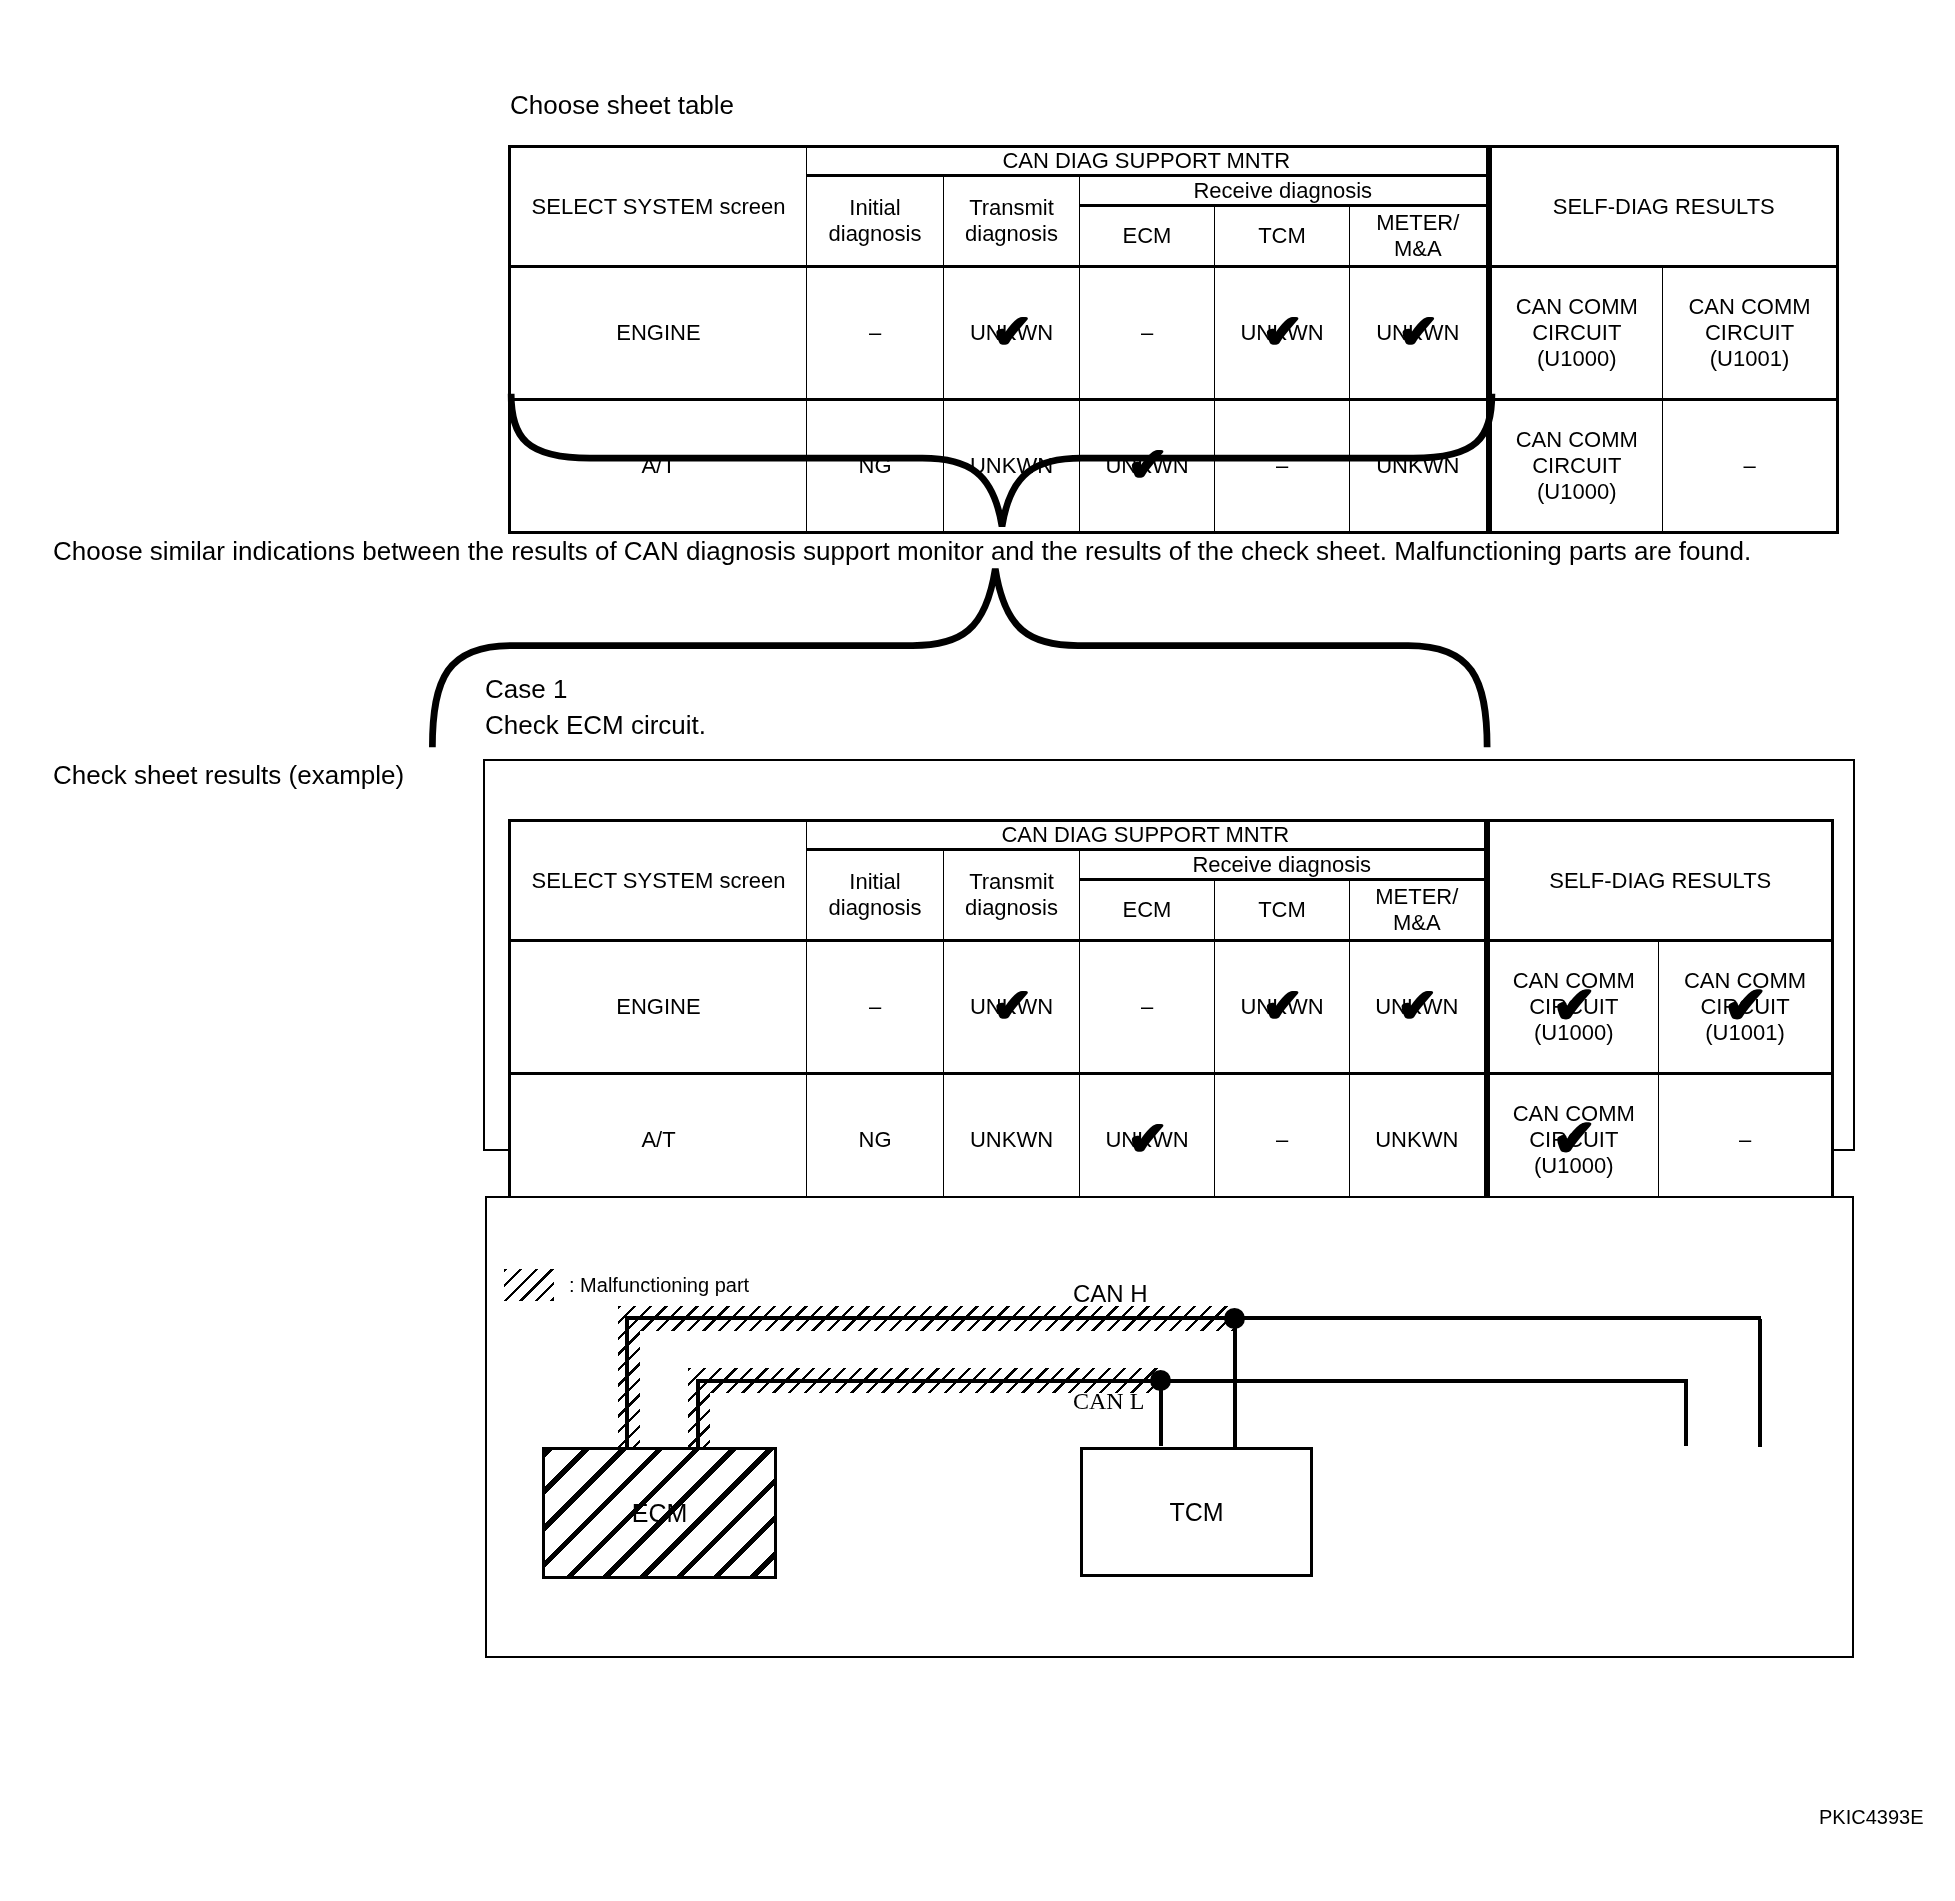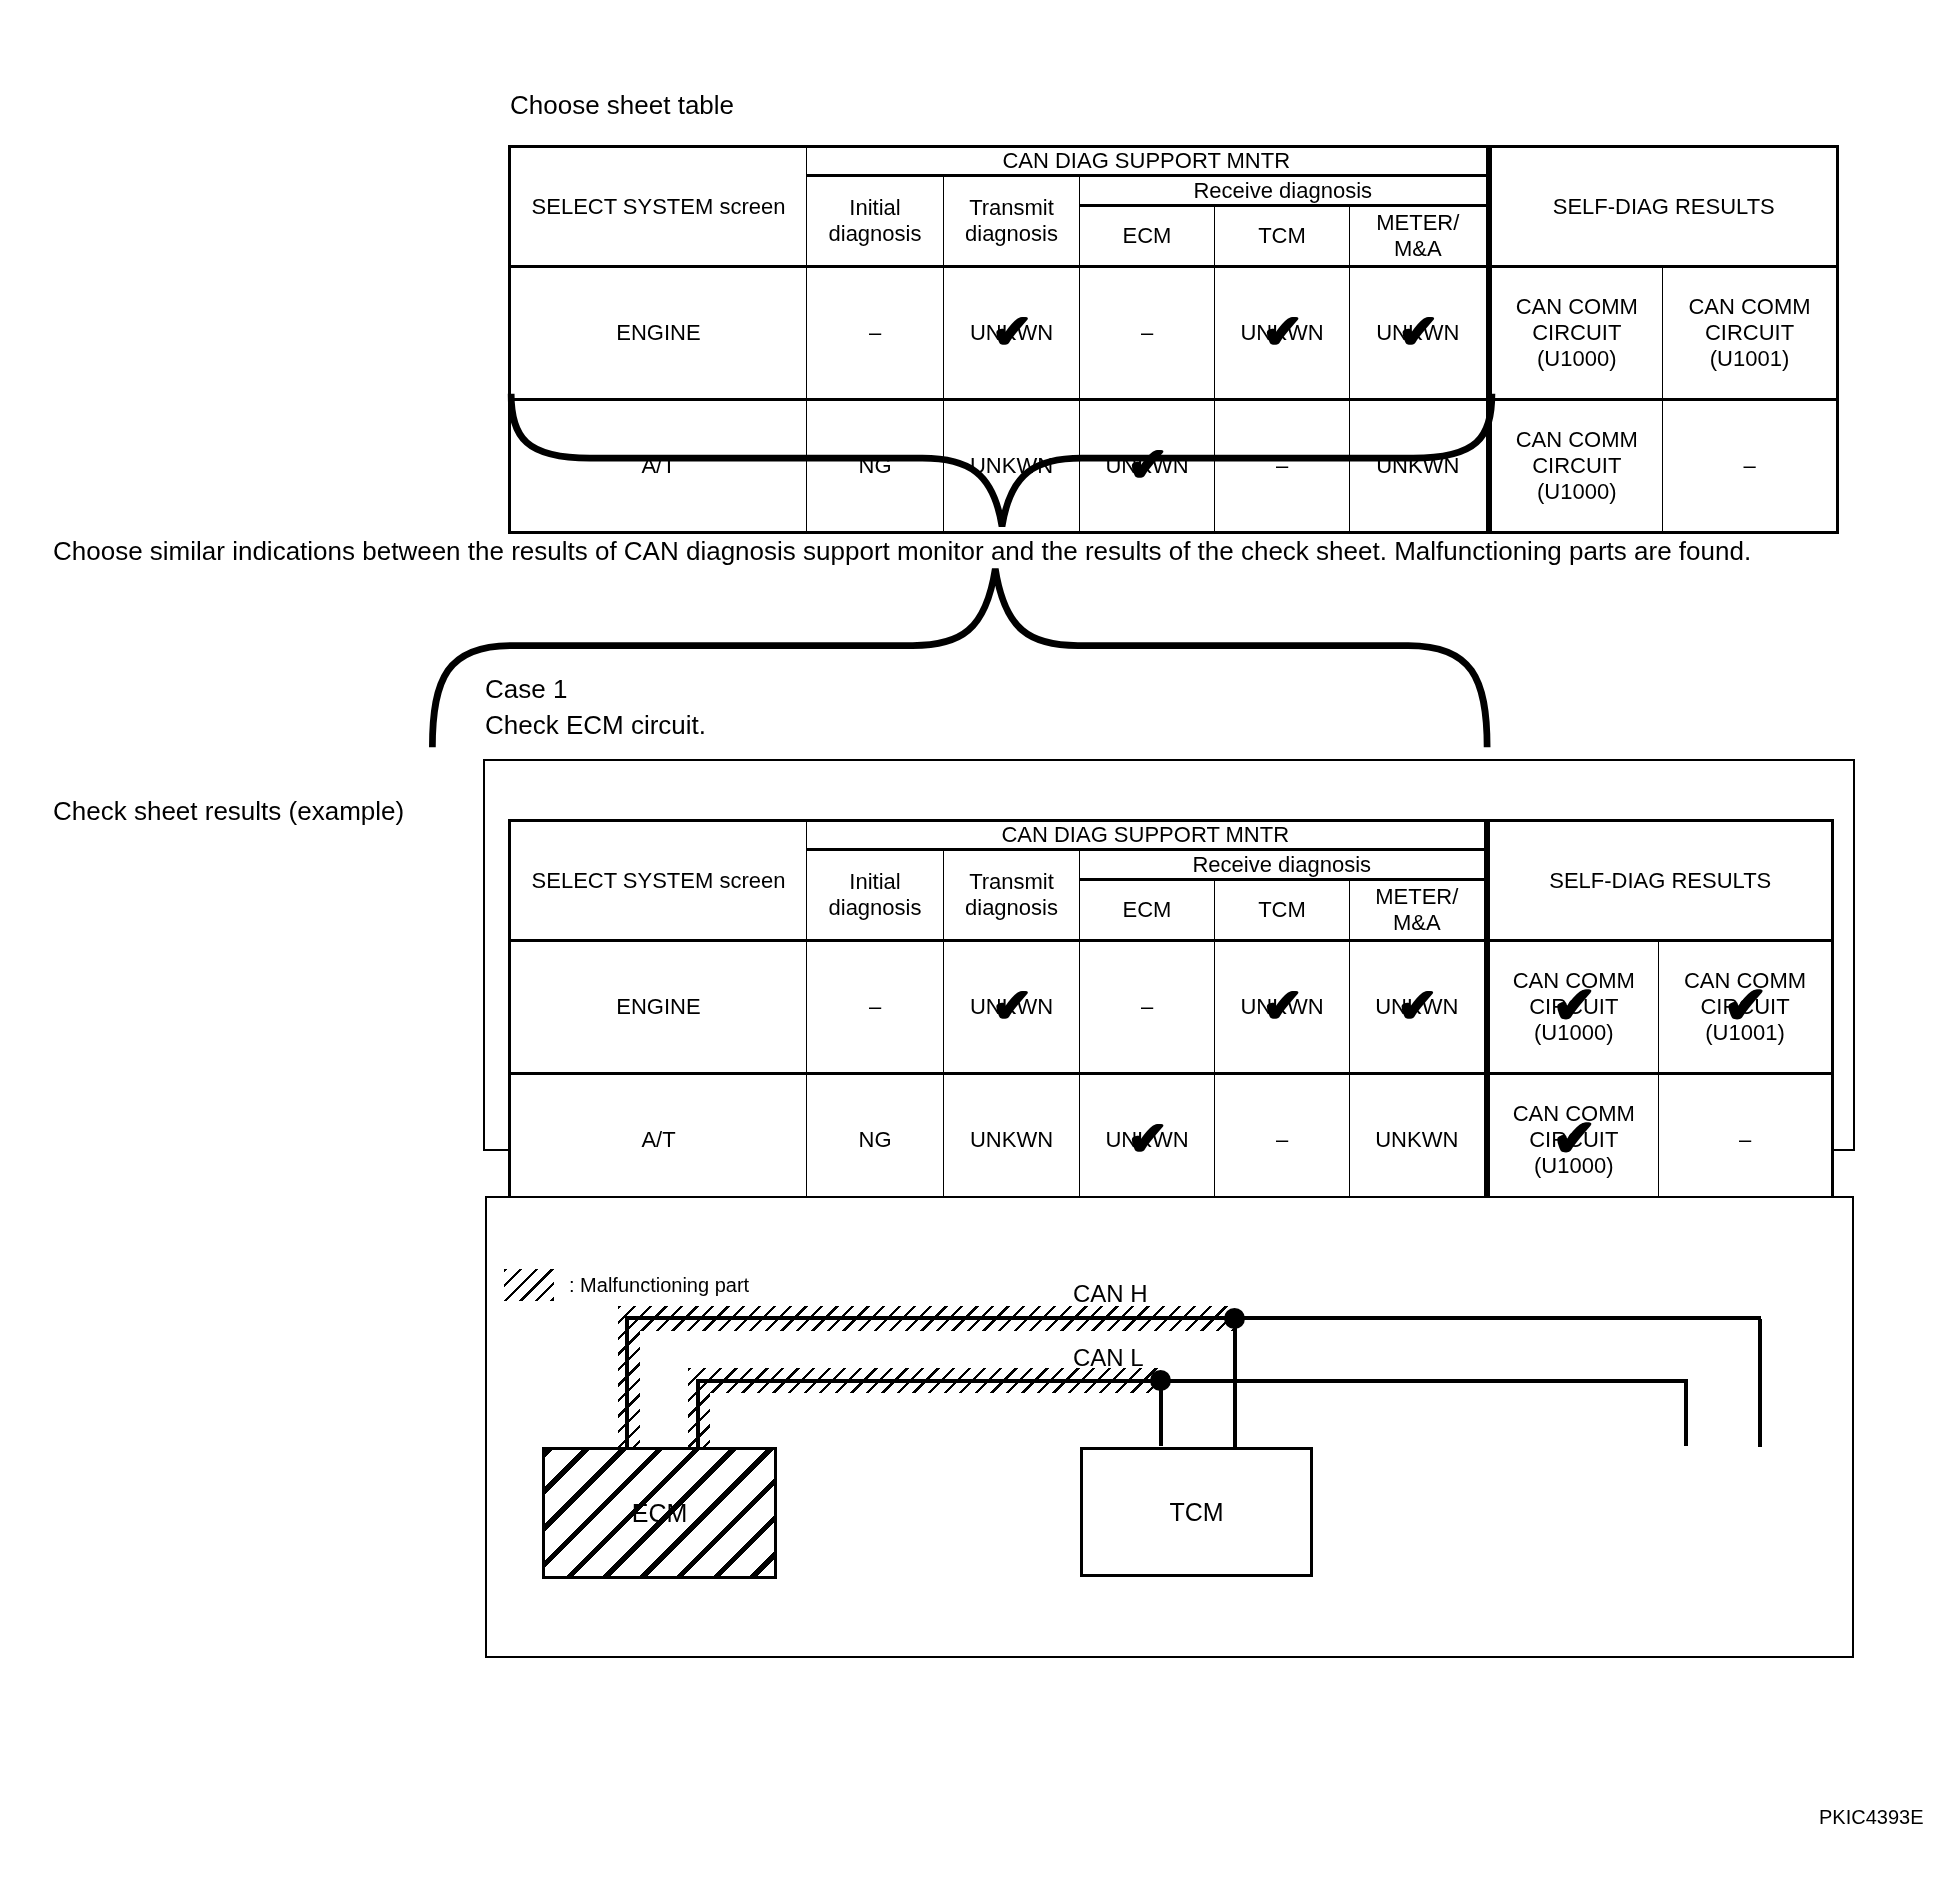--- a/index.html
+++ b/index.html
@@ -137,21 +137,21 @@
   <svg class="overlay" width="1956" height="1901" viewBox="0 0 2036 1979">
     <path d="M 532 410 C 532 456 548 477 614 477 L 960 477 C 1008 477 1034 492 1043 548 C 1052 492 1078 477 1126 477 L 1471 477 C 1537 477 1553 456 1553 410" fill="none" stroke="#000" stroke-width="7"></path>
     <path d="M 450 778 C 450 706 466 672 532 672 L 950 672 C 1000 672 1026 656 1036 592 C 1046 656 1072 672 1122 672 L 1466 672 C 1532 672 1548 706 1548 778" fill="none" stroke="#000" stroke-width="7"></path>
   </svg>
 
   <div class="abs lbl nowrap" style="left:53px;top:534px;">Choose similar indications between the results of CAN diagnosis support monitor and the results of the check sheet. Malfunctioning parts are found.</div>
 
   <div class="abs lbl" style="left:485px;top:672px;">Case 1</div>
   <div class="abs lbl" style="left:485px;top:708px;">Check ECM circuit.</div>
 
-  <div class="abs lbl" style="left:53px;top:794px;">Check sheet results (example)</div>
+  <div class="abs lbl" style="left:53px;top:758px;">Check sheet results (example)</div>
 
   <div class="abs frame" style="left:483px;top:759px;width:1368px;height:388px;"></div>
 
   <div class="abs" style="left:508px;top:819px;">
     <table class="ctable" style="width:1325px;">
       <colgroup>
         <col style="width:297px">
           <col style="width:137px">
           <col style="width:136px">
         <col style="width:135px">
@@ -226,21 +226,21 @@
     </tbody>
       </table>
   </div>
 
   <div class="abs frame" style="left:485px;top:1196px;width:1365px;height:458px;"></div>
 
   <div class="abs hatch" style="left:504px;top:1269px;width:50px;height:32px;"></div>
   <div class="abs" style="left:569px;top:1274px;font-size:20px;">: Malfunctioning part</div>
 
   <div class="abs" style="left:1073px;top:1280px;font-size:24px;text-align:center;">CAN H</div>
-  <div class="abs" style="left:1073px;top:1344px;font-size:24px;">CAN L</div>
+  <div class="abs" style="left:1073px;top:1388px;font-size:24px;font-family:Liberation Serif, serif;">CAN L</div>
 
   <div class="abs hatch" style="left:618px;top:1306px;width:619px;height:25px;"></div>
   <div class="abs hatch" style="left:618px;top:1306px;width:22px;height:141px;"></div>
   <div class="abs hatch" style="left:688px;top:1368px;width:475px;height:25px;"></div>
   <div class="abs hatch" style="left:688px;top:1368px;width:22px;height:79px;"></div>
 
   <div class="abs wire" style="left:625px;top:1316px;width:1136px;height:3.8px;"></div>
   <div class="abs wire" style="left:625px;top:1318px;width:3.8px;height:129px;"></div>
   <div class="abs wire" style="left:1233px;top:1319px;width:3.8px;height:128px;"></div>
   <div class="abs wire" style="left:1758px;top:1319px;width:3.8px;height:128px;"></div>

